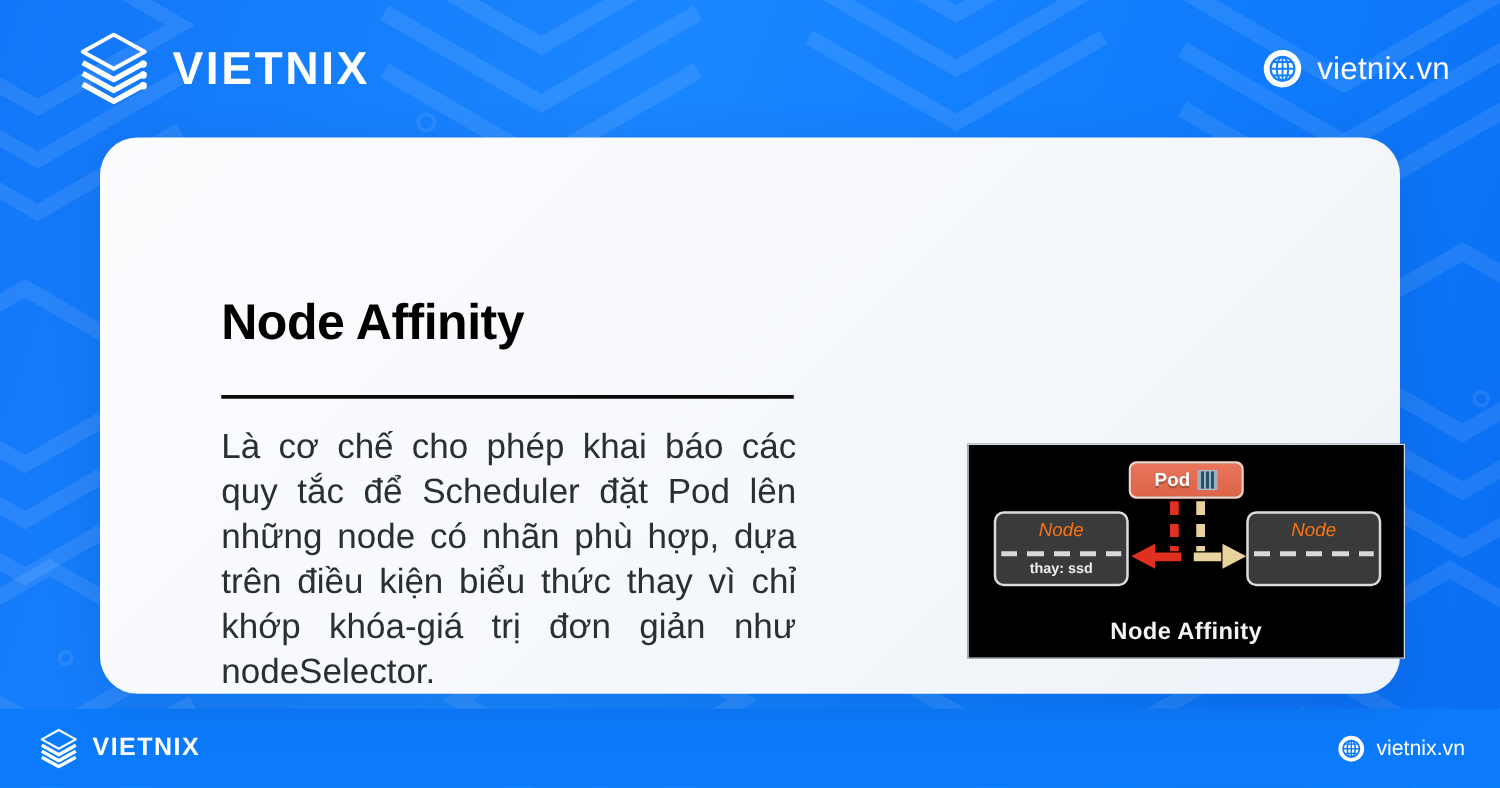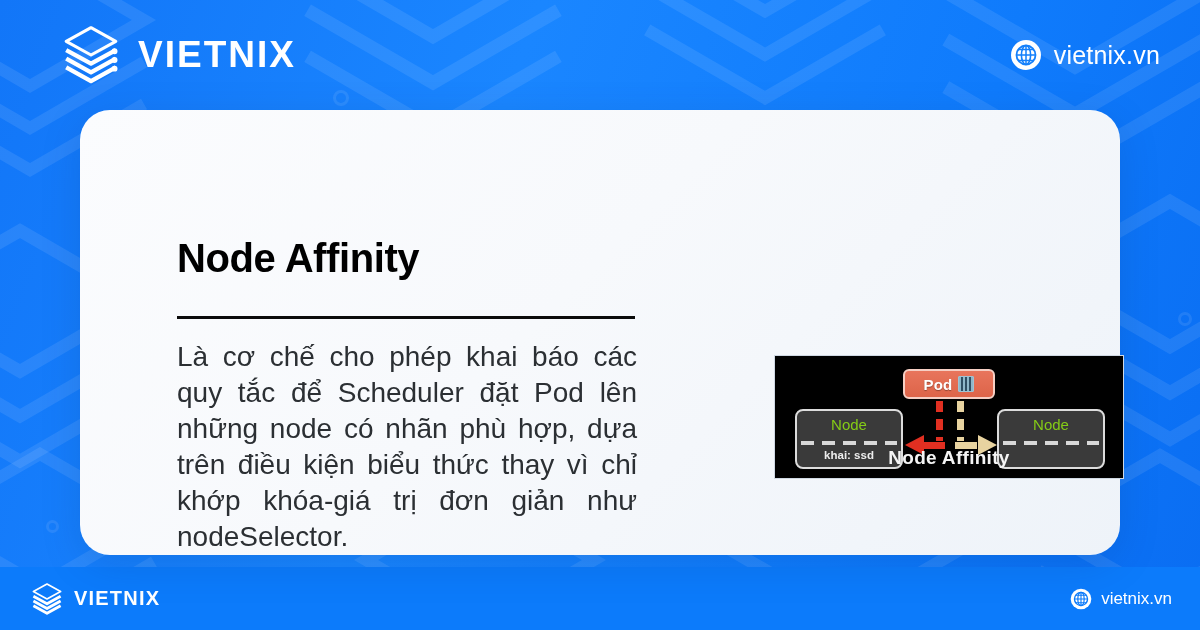--- a/index.html
+++ b/index.html
@@ -143,21 +143,21 @@
     text-justify: inter-word;
     font-weight: 400;
   }
 
   
   .figure {
     position: absolute;
     left: 694px;
     top: 245px;
     width: 350px;
-    height: 124px;
+    height: 172px;
     background: #000000;
     border: 1px solid #cfd8e3;
     overflow: hidden;
   }
   .fig-inner { position: absolute; inset: 0; }
 
   .pod {
     position: absolute;
     left: 128px;
     top: 13px;
@@ -196,23 +196,24 @@
     border-radius: 8px;
   }
   .node-left  { left: 20px; }
   .node-right { left: 222px; }
 
   .node-title {
     position: absolute;
     left: 0; right: 0;
     top: 5px;
     text-align: center;
-    color: #84cc16;
+    color: #f97316;
     font-size: 15px;
     font-weight: 500;
+    font-style: italic;
   }
   .node-dash {
     position: absolute;
     left: 4px; right: 4px;
     top: 30px;
     height: 4px;
     background: repeating-linear-gradient(90deg,
       #d8d8d8 0 13px, transparent 13px 21px);
   }
   .node-meta {
@@ -439,21 +440,21 @@
           <span class="tip"></span>
         </div>
         <div class="harrow harrow-right">
           <span class="bar"></span>
           <span class="tip"></span>
         </div>
 
         <div class="node node-left">
           <div class="node-title">Node</div>
           <div class="node-dash"></div>
-          <div class="node-meta">khai: ssd</div>
+          <div class="node-meta">thay: ssd</div>
         </div>
 
         <div class="node node-right">
           <div class="node-title">Node</div>
           <div class="node-dash"></div>
           <div class="node-meta"></div>
         </div>
 
         <div class="fig-caption">Node Affinity</div>
       </div>

